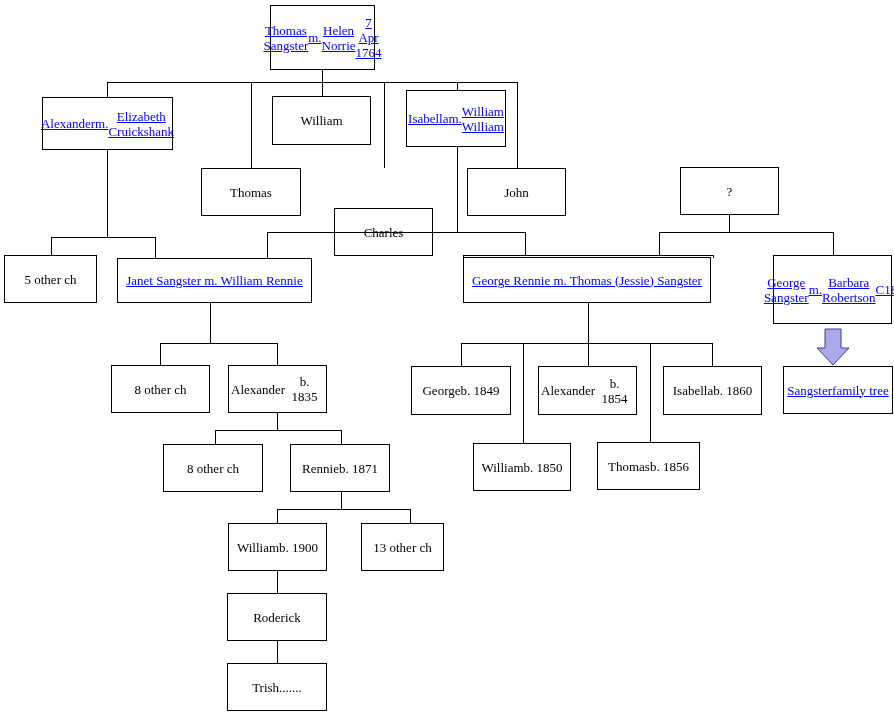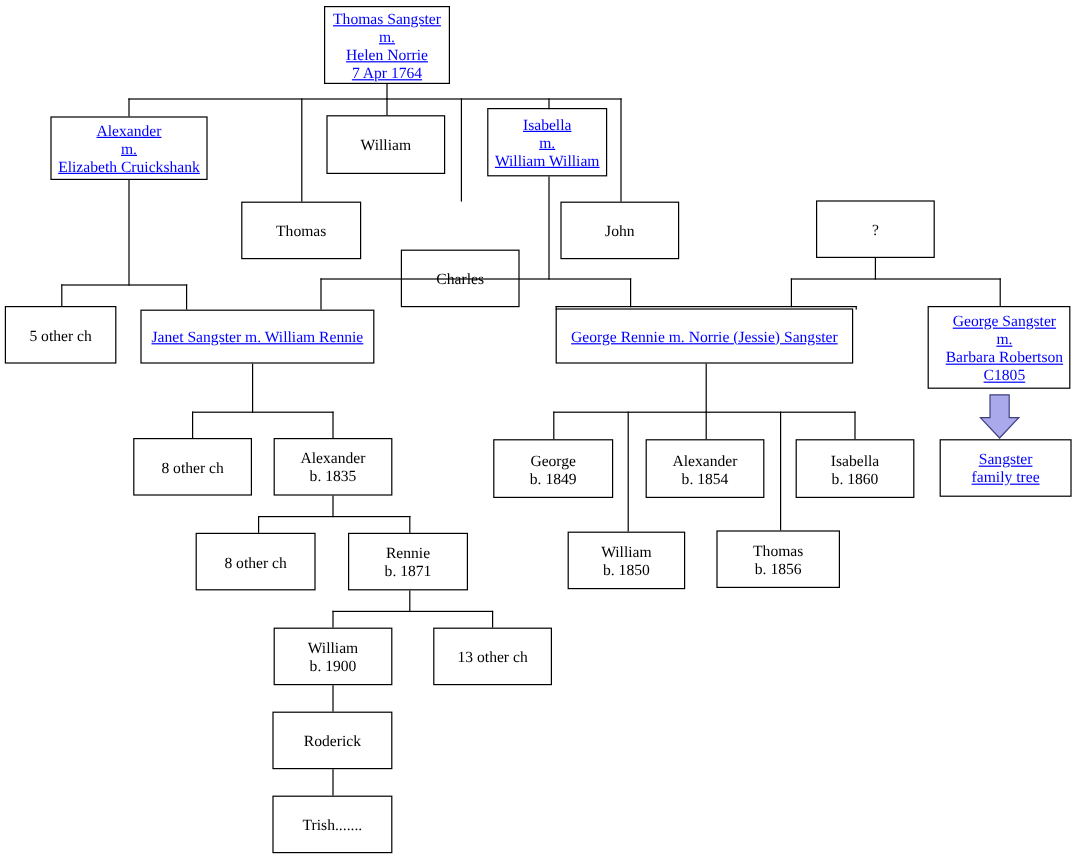--- a/index.html
+++ b/index.html
@@ -14,21 +14,20 @@
     height: 713px;
     background: #ffffff;
     overflow: hidden;
   }
   .node {
     position: absolute;
     box-sizing: border-box;
     border: 1px solid #000000;
     background: #ffffff;
     display: flex;
-    flex-direction: column;
     align-items: center;
     justify-content: center;
     text-align: center;
     font-size: 13px;
     line-height: 15px;
     color: #000000;
     padding: 1px 2px;
   }
   .node.link {
     color: #0000FF;
@@ -80,21 +79,21 @@
     <div class="node" style="left: 680px; top: 167px; width: 99px; height: 48px;">
       <span class="nline">?</span>
     </div>
     <div class="node" style="left: 4px; top: 255px; width: 93px; height: 48px;">
       <span class="nline">5 other ch</span>
     </div>
     <div class="node link" style="left: 117px; top: 258px; width: 195px; height: 45px;">
       <span class="nline">Janet Sangster m. William Rennie</span>
     </div>
     <div class="node link" style="left: 463px; top: 257px; width: 248px; height: 46px;">
-      <span class="nline">George Rennie m. Norrie (Jessie) Sangster</span>
+      <span class="nline">George Rennie m. Thomas (Jessie) Sangster</span>
     </div>
     <div class="node link" style="left: 773px; top: 255px; width: 119px; height: 69px; padding-left: 11px;">
       <span class="nline">George Sangster</span>
       <span class="nline">m.</span>
       <span class="nline">Barbara Robertson</span>
       <span class="nline">C1805</span>
     </div>
     <div class="node" style="left: 111px; top: 365px; width: 99px; height: 48px;">
       <span class="nline">8 other ch</span>
     </div>
@@ -130,21 +129,21 @@
       <span class="nline">8 other ch</span>
     </div>
     <div class="node" style="left: 290px; top: 444px; width: 100px; height: 48px;">
       <span class="nline">Rennie</span>
       <span class="nline">b. 1871</span>
     </div>
     <div class="node" style="left: 228px; top: 523px; width: 99px; height: 48px;">
       <span class="nline">William</span>
       <span class="nline">b. 1900</span>
     </div>
-    <div class="node" style="left: 361px; top: 523px; width: 99px; height: 48px;">
+    <div class="node" style="left: 361px; top: 523px; width: 83px; height: 48px;">
       <span class="nline">13 other ch</span>
     </div>
     <div class="node" style="left: 227px; top: 593px; width: 100px; height: 48px;">
       <span class="nline">Roderick</span>
     </div>
     <div class="node" style="left: 227px; top: 663px; width: 100px; height: 48px;">
       <span class="nline">Trish.......</span>
     </div>
     <div class="conn" style="left: 322px; top: 70px; width: 1px; height: 13px; background: rgb(0, 0, 0);"></div>
     <div class="conn" style="left: 107px; top: 82px; width: 411px; height: 1px; background: rgb(0, 0, 0);"></div>

